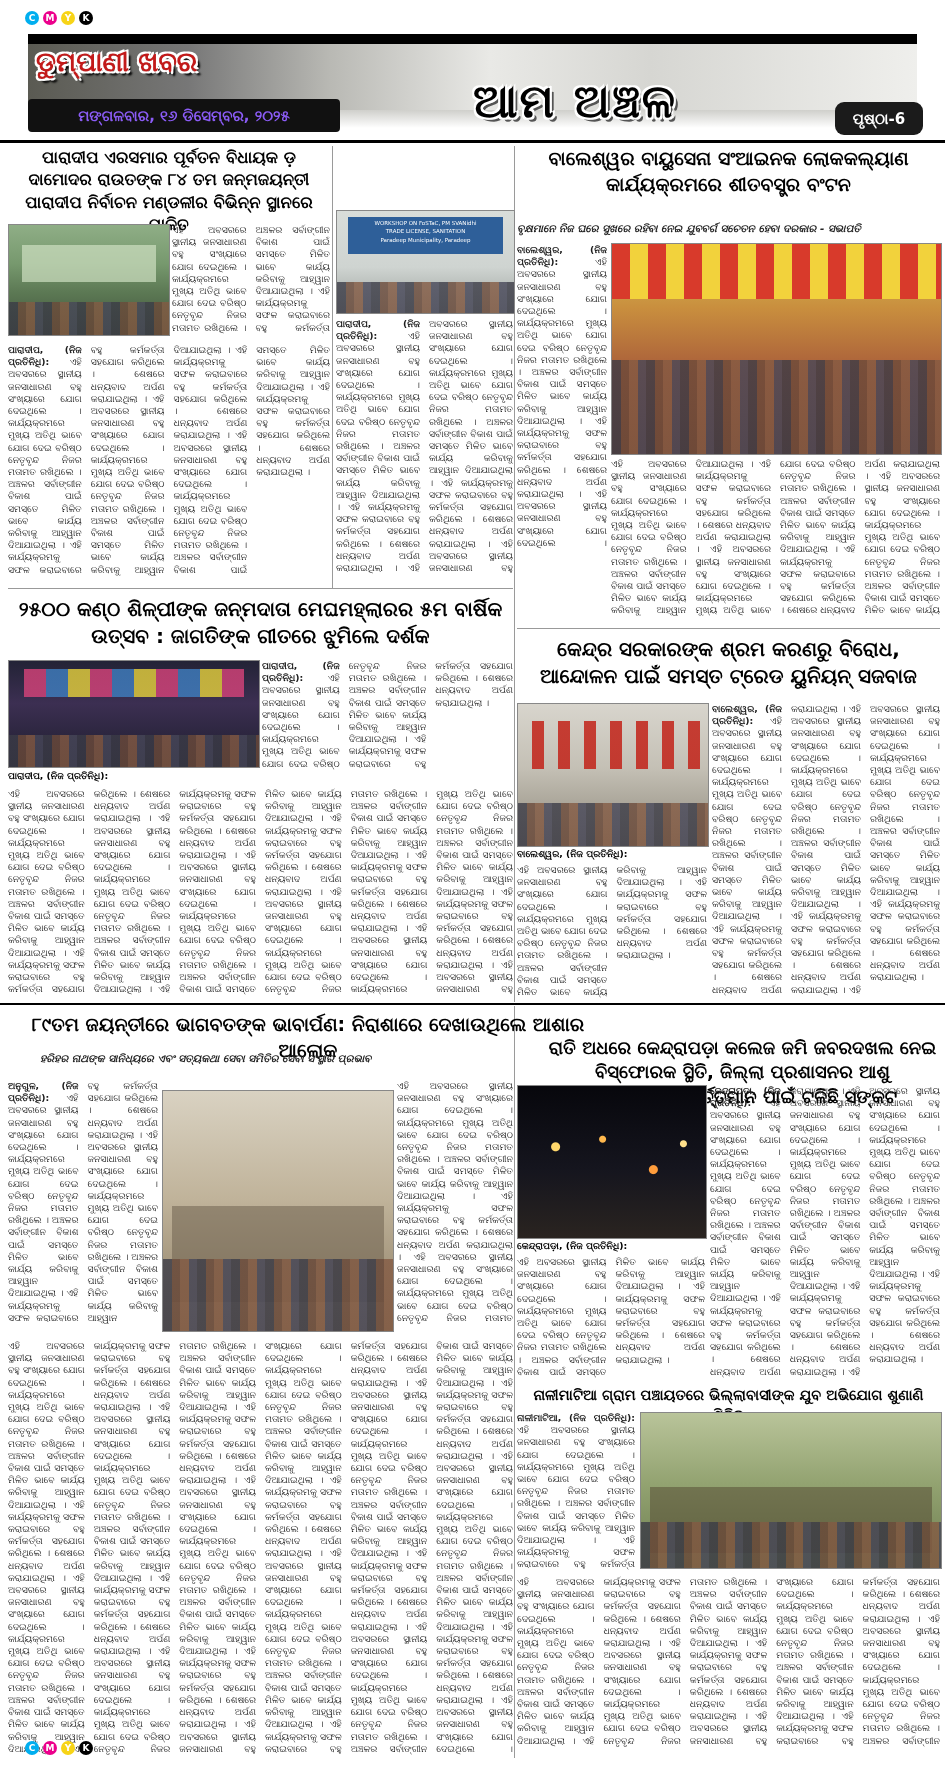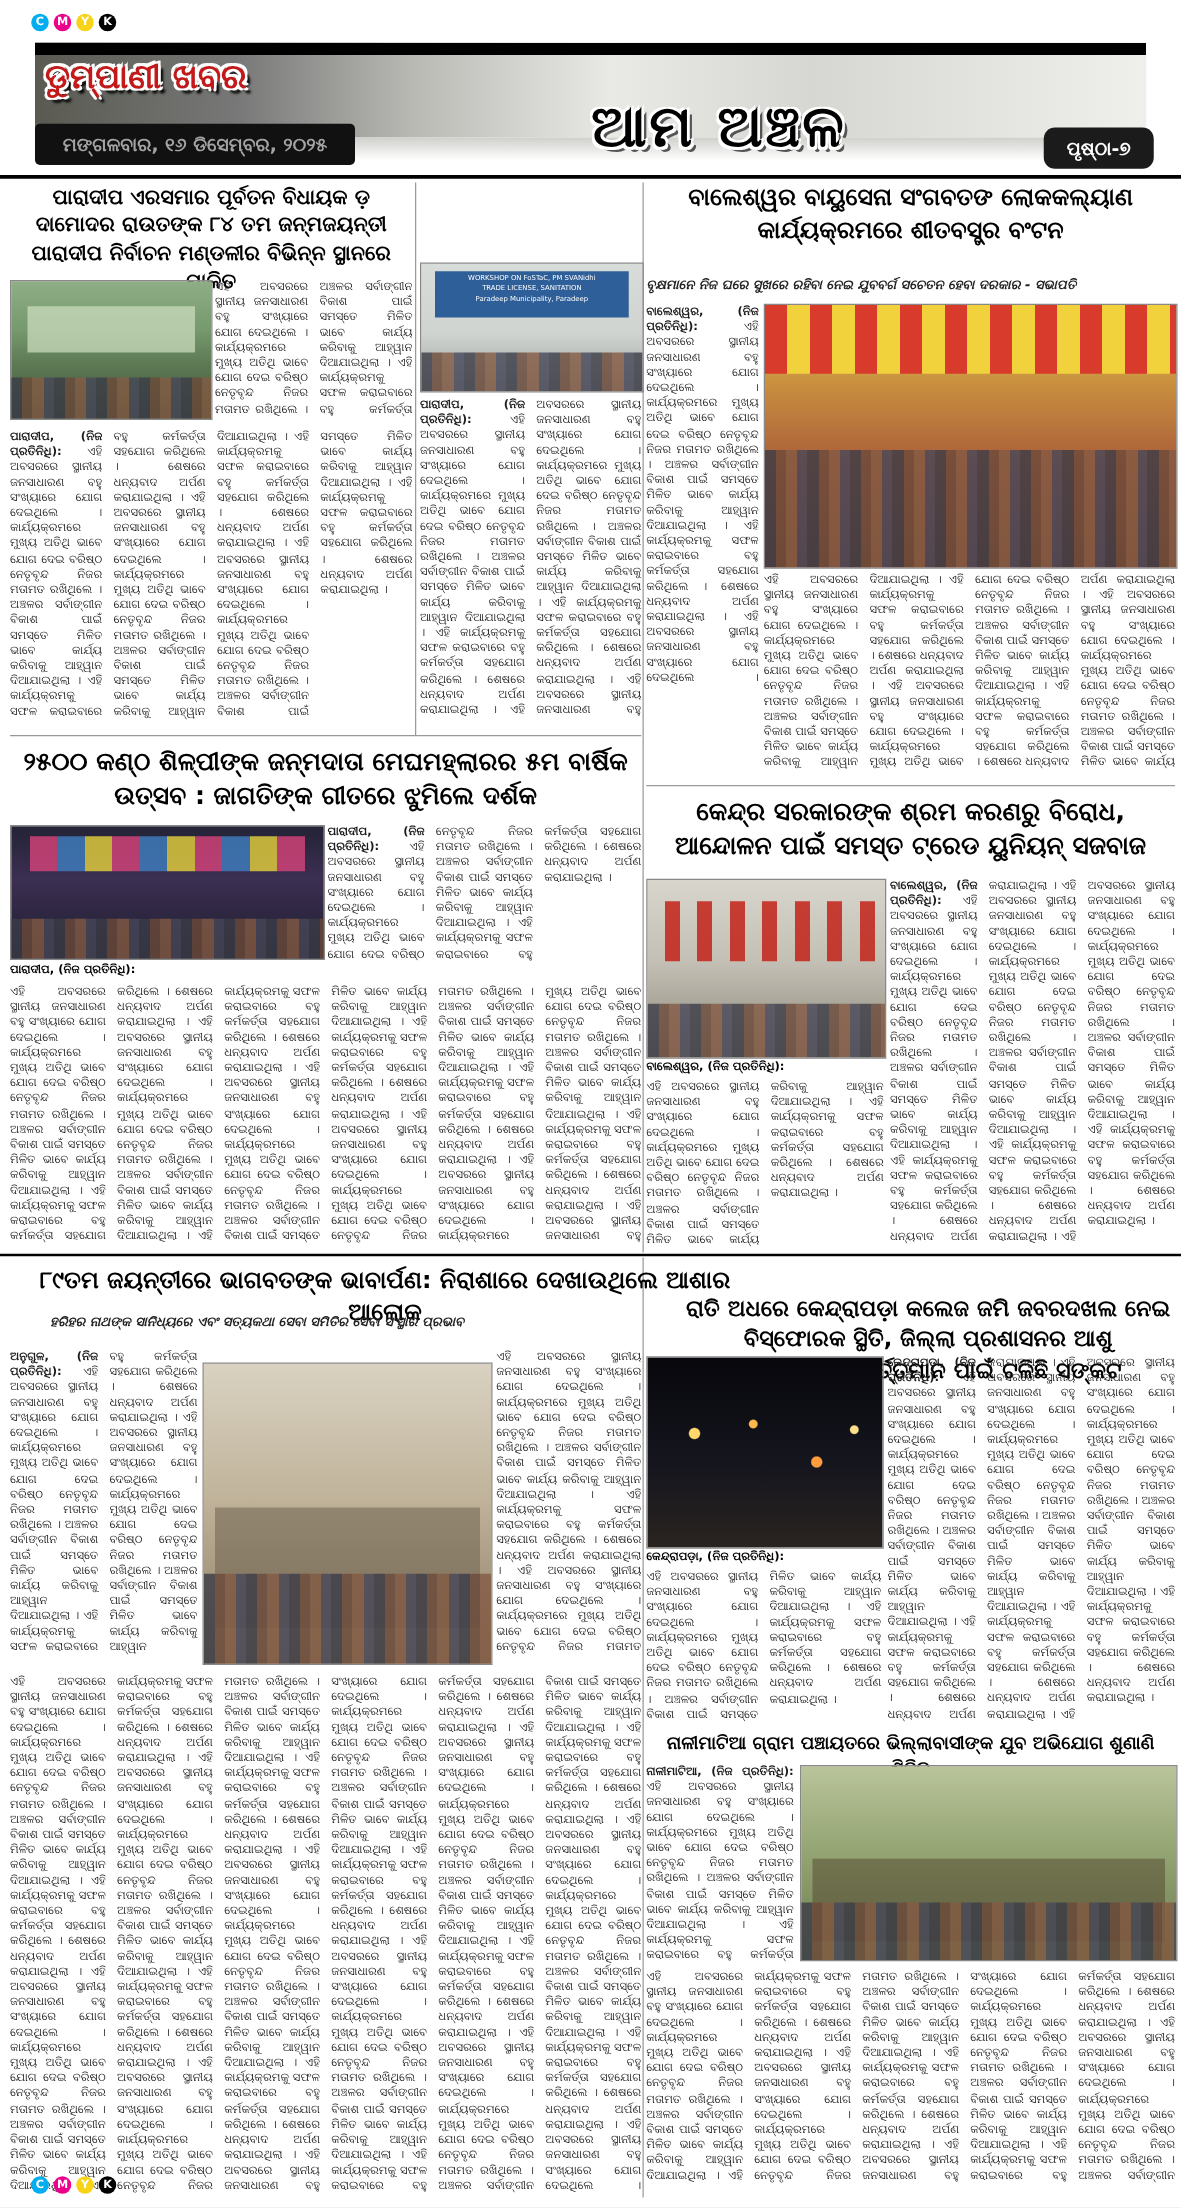--- a/index.html
+++ b/index.html
@@ -10,22 +10,22 @@
   .mark{width:14px;height:14px;border-radius:50%;color:#fff;font-size:9px;font-weight:bold;
         display:flex;align-items:center;justify-content:center;line-height:1;}
   
   .banner{position:absolute;left:28px;top:34px;width:889px;height:76px;
           background:linear-gradient(90deg,#5a5a52 0%,#777 18%,#b9b9b4 34%,#e9e9e6 52%,#d6d6d2 70%,#efefec 100%);
           box-shadow:inset 0 10px 0 #000;}
   .banner:after{content:"";position:absolute;left:0;right:0;bottom:-18px;height:18px;
           background:linear-gradient(180deg,#cfcfcb,#ffffff);}
   .logo{position:absolute;left:36px;top:46px;font-size:27px;font-weight:800;color:#c21a1a;
         text-shadow:-2px -2px 0 #fff,2px -2px 0 #fff,-2px 2px 0 #fff,2px 2px 0 #fff,4px 4px 2px #000;}
-  .datebar{position:absolute;left:28px;top:99px;width:256px;height:33px;background:#111;border-radius:4px;
-        color:#a3a3a3;font-size:15px;font-weight:bold;display:flex;align-items:center;justify-content:center;}
+  .datebar{position:absolute;left:28px;top:99px;width:312px;height:33px;background:#111;border-radius:4px;
+        color:#8b5cf6;font-size:15px;font-weight:bold;display:flex;align-items:center;justify-content:center;}
   .pagetitle{position:absolute;left:440px;top:74px;width:270px;text-align:center;font-size:46px;font-weight:800;
         color:#000;letter-spacing:2px;text-shadow:-2px -2px 0 #fff,2px -2px 0 #fff,-2px 2px 0 #fff,2px 2px 0 #fff,4px 4px 0 #555;}
   .pagebadge{position:absolute;right:22px;top:102px;width:88px;height:33px;background:#1b1b1b;border-radius:9px;
         color:#fff;font-size:15px;font-weight:bold;display:flex;align-items:center;justify-content:center;}
   
   .hline{position:absolute;background:#000;}
   .vline{position:absolute;background:#9a9a9a;width:1px;}
   
   .hl{position:absolute;font-weight:800;text-align:center;color:#000;line-height:1.35;}
   .subhl{position:absolute;font-weight:bold;font-style:italic;text-align:left;font-size:10.5px;color:#222;}
@@ -69,21 +69,21 @@
     <div class="mark" style="background:#00aeef;">C</div>
     <div class="mark" style="background:#ec008c;">M</div>
     <div class="mark" style="background:#f7d417;">Y</div>
     <div class="mark" style="background:#000;">K</div>
   </div>
 
   <div class="banner"></div>
   <div class="logo">ଡୁମ୍ପାଣୀ ଖବର</div>
   <div class="datebar">ମଙ୍ଗଳବାର, ୧୬ ଡିସେମ୍ବର, ୨୦୨୫</div>
   <div class="pagetitle">ଆମ ଅଞ୍ଚଳ</div>
-  <div class="pagebadge">ପୃଷ୍ଠା-୭</div>
+  <div class="pagebadge">ପୃଷ୍ଠା-6</div>
   <div class="hline" style="left:0;top:140px;width:945px;height:3px;"></div>
 
   <div class="vline" style="left:332px;top:146px;height:442px;"></div>
   <div class="vline" style="left:514px;top:146px;height:856px;"></div>
   <div class="hline" style="left:8px;top:588px;width:505px;height:1px;background:#999;"></div>
   <div class="hline" style="left:517px;top:628px;width:423px;height:1px;background:#999;"></div>
   <div class="hline" style="left:0;top:1003px;width:945px;height:2px;"></div>
   <div class="vline" style="left:514px;top:1006px;height:752px;"></div>
 
   <div class="hl" style="left:8px;top:147px;width:322px;font-size:16.5px;">ପାରାଦୀପ ଏରସମାର ପୂର୍ବତନ ବିଧାୟକ ଡ଼ ଦାମୋଦର ରାଉତଙ୍କ ୮୪ ତମ ଜନ୍ମଜୟନ୍ତୀ ପାରାଦୀପ ନିର୍ବାଚନ ମଣ୍ଡଳୀର ବିଭିନ୍ନ ସ୍ଥାନରେ ପାଳିତ</div>
@@ -119,21 +119,21 @@
   </div>
   <div class="caption" style="left:8px;top:770px;width:250px;height:13px;">ପାରାଦୀପ, (ନିଜ ପ୍ରତିନିଧି):</div>
   <div class="body" style="left:262px;top:660px;width:251px;height:122px;column-count:3;">
     <b class="dl">ପାରାଦୀପ, (ନିଜ ପ୍ରତିନିଧି):</b>
     <span> ଏହି ଅବସରରେ ସ୍ଥାନୀୟ ଜନସାଧାରଣ ବହୁ ସଂଖ୍ୟାରେ ଯୋଗ ଦେଇଥିଲେ । କାର୍ଯ୍ୟକ୍ରମରେ ମୁଖ୍ୟ ଅତିଥି ଭାବେ ଯୋଗ ଦେଇ ବରିଷ୍ଠ ନେତୃବୃନ୍ଦ ନିଜର ମତାମତ ରଖିଥିଲେ । ଅଞ୍ଚଳର ସର୍ବାଙ୍ଗୀନ ବିକାଶ ପାଇଁ ସମସ୍ତେ ମିଳିତ ଭାବେ କାର୍ଯ୍ୟ କରିବାକୁ ଆହ୍ୱାନ ଦିଆଯାଇଥିଲା । ଏହି କାର୍ଯ୍ୟକ୍ରମକୁ ସଫଳ କରାଇବାରେ ବହୁ କର୍ମକର୍ତ୍ତା ସହଯୋଗ କରିଥିଲେ । ଶେଷରେ ଧନ୍ୟବାଦ ଅର୍ପଣ କରାଯାଇଥିଲା । </span>
   </div>
   <div class="body" style="left:8px;top:788px;width:505px;height:212px;column-count:6;">
     <span> ଏହି ଅବସରରେ ସ୍ଥାନୀୟ ଜନସାଧାରଣ ବହୁ ସଂଖ୍ୟାରେ ଯୋଗ ଦେଇଥିଲେ । କାର୍ଯ୍ୟକ୍ରମରେ ମୁଖ୍ୟ ଅତିଥି ଭାବେ ଯୋଗ ଦେଇ ବରିଷ୍ଠ ନେତୃବୃନ୍ଦ ନିଜର ମତାମତ ରଖିଥିଲେ । ଅଞ୍ଚଳର ସର୍ବାଙ୍ଗୀନ ବିକାଶ ପାଇଁ ସମସ୍ତେ ମିଳିତ ଭାବେ କାର୍ଯ୍ୟ କରିବାକୁ ଆହ୍ୱାନ ଦିଆଯାଇଥିଲା । ଏହି କାର୍ଯ୍ୟକ୍ରମକୁ ସଫଳ କରାଇବାରେ ବହୁ କର୍ମକର୍ତ୍ତା ସହଯୋଗ କରିଥିଲେ । ଶେଷରେ ଧନ୍ୟବାଦ ଅର୍ପଣ କରାଯାଇଥିଲା । ଏହି ଅବସରରେ ସ୍ଥାନୀୟ ଜନସାଧାରଣ ବହୁ ସଂଖ୍ୟାରେ ଯୋଗ ଦେଇଥିଲେ । କାର୍ଯ୍ୟକ୍ରମରେ ମୁଖ୍ୟ ଅତିଥି ଭାବେ ଯୋଗ ଦେଇ ବରିଷ୍ଠ ନେତୃବୃନ୍ଦ ନିଜର ମତାମତ ରଖିଥିଲେ । ଅଞ୍ଚଳର ସର୍ବାଙ୍ଗୀନ ବିକାଶ ପାଇଁ ସମସ୍ତେ ମିଳିତ ଭାବେ କାର୍ଯ୍ୟ କରିବାକୁ ଆହ୍ୱାନ ଦିଆଯାଇଥିଲା । ଏହି କାର୍ଯ୍ୟକ୍ରମକୁ ସଫଳ କରାଇବାରେ ବହୁ କର୍ମକର୍ତ୍ତା ସହଯୋଗ କରିଥିଲେ । ଶେଷରେ ଧନ୍ୟବାଦ ଅର୍ପଣ କରାଯାଇଥିଲା । ଏହି ଅବସରରେ ସ୍ଥାନୀୟ ଜନସାଧାରଣ ବହୁ ସଂଖ୍ୟାରେ ଯୋଗ ଦେଇଥିଲେ । କାର୍ଯ୍ୟକ୍ରମରେ ମୁଖ୍ୟ ଅତିଥି ଭାବେ ଯୋଗ ଦେଇ ବରିଷ୍ଠ ନେତୃବୃନ୍ଦ ନିଜର ମତାମତ ରଖିଥିଲେ । ଅଞ୍ଚଳର ସର୍ବାଙ୍ଗୀନ ବିକାଶ ପାଇଁ ସମସ୍ତେ ମିଳିତ ଭାବେ କାର୍ଯ୍ୟ କରିବାକୁ ଆହ୍ୱାନ ଦିଆଯାଇଥିଲା । ଏହି କାର୍ଯ୍ୟକ୍ରମକୁ ସଫଳ କରାଇବାରେ ବହୁ କର୍ମକର୍ତ୍ତା ସହଯୋଗ କରିଥିଲେ । ଶେଷରେ ଧନ୍ୟବାଦ ଅର୍ପଣ କରାଯାଇଥିଲା । ଏହି ଅବସରରେ ସ୍ଥାନୀୟ ଜନସାଧାରଣ ବହୁ ସଂଖ୍ୟାରେ ଯୋଗ ଦେଇଥିଲେ । କାର୍ଯ୍ୟକ୍ରମରେ ମୁଖ୍ୟ ଅତିଥି ଭାବେ ଯୋଗ ଦେଇ ବରିଷ୍ଠ ନେତୃବୃନ୍ଦ ନିଜର ମତାମତ ରଖିଥିଲେ । ଅଞ୍ଚଳର ସର୍ବାଙ୍ଗୀନ ବିକାଶ ପାଇଁ ସମସ୍ତେ ମିଳିତ ଭାବେ କାର୍ଯ୍ୟ କରିବାକୁ ଆହ୍ୱାନ ଦିଆଯାଇଥିଲା । ଏହି କାର୍ଯ୍ୟକ୍ରମକୁ ସଫଳ କରାଇବାରେ ବହୁ କର୍ମକର୍ତ୍ତା ସହଯୋଗ କରିଥିଲେ । ଶେଷରେ ଧନ୍ୟବାଦ ଅର୍ପଣ କରାଯାଇଥିଲା । ଏହି ଅବସରରେ ସ୍ଥାନୀୟ ଜନସାଧାରଣ ବହୁ ସଂଖ୍ୟାରେ ଯୋଗ ଦେଇଥିଲେ । କାର୍ଯ୍ୟକ୍ରମରେ ମୁଖ୍ୟ ଅତିଥି ଭାବେ ଯୋଗ ଦେଇ ବରିଷ୍ଠ ନେତୃବୃନ୍ଦ ନିଜର ମତାମତ ରଖିଥିଲେ । ଅଞ୍ଚଳର ସର୍ବାଙ୍ଗୀନ ବିକାଶ ପାଇଁ ସମସ୍ତେ ମିଳିତ ଭାବେ କାର୍ଯ୍ୟ କରିବାକୁ ଆହ୍ୱାନ ଦିଆଯାଇଥିଲା । ଏହି କାର୍ଯ୍ୟକ୍ରମକୁ ସଫଳ କରାଇବାରେ ବହୁ କର୍ମକର୍ତ୍ତା ସହଯୋଗ କରିଥିଲେ । ଶେଷରେ ଧନ୍ୟବାଦ ଅର୍ପଣ କରାଯାଇଥିଲା । ଏହି ଅବସରରେ ସ୍ଥାନୀୟ ଜନସାଧାରଣ ବହୁ ସଂଖ୍ୟାରେ ଯୋଗ ଦେଇଥିଲେ । କାର୍ଯ୍ୟକ୍ରମରେ ମୁଖ୍ୟ ଅତିଥି ଭାବେ ଯୋଗ ଦେଇ ବରିଷ୍ଠ ନେତୃବୃନ୍ଦ ନିଜର ମତାମତ ରଖିଥିଲେ । ଅଞ୍ଚଳର ସର୍ବାଙ୍ଗୀନ ବିକାଶ ପାଇଁ ସମସ୍ତେ ମିଳିତ ଭାବେ କାର୍ଯ୍ୟ କରିବାକୁ ଆହ୍ୱାନ ଦିଆଯାଇଥିଲା । ଏହି କାର୍ଯ୍ୟକ୍ରମକୁ ସଫଳ କରାଇବାରେ ବହୁ କର୍ମକର୍ତ୍ତା ସହଯୋଗ କରିଥିଲେ । ଶେଷରେ ଧନ୍ୟବାଦ ଅର୍ପଣ କରାଯାଇଥିଲା । </span>
   </div>
 
-  <div class="hl" style="left:517px;top:146px;width:423px;font-size:19px;">ବାଲେଶ୍ୱର ବାୟୁସେନା ସଂଗବତଙ ଲୋକକଲ୍ୟାଣ କାର୍ଯ୍ୟକ୍ରମରେ ଶୀତବସ୍ତ୍ର ବଂଟନ</div>
+  <div class="hl" style="left:517px;top:146px;width:423px;font-size:19px;">ବାଲେଶ୍ୱର ବାୟୁସେନା ସଂଆଇନକ ଲୋକକଲ୍ୟାଣ କାର୍ଯ୍ୟକ୍ରମରେ ଶୀତବସ୍ତ୍ର ବଂଟନ</div>
   <div class="subhl" style="left:517px;top:222px;width:423px;">ବୃକ୍ଷମାନେ ନିଜ ଘରେ ସୁଖରେ ରହିବା ନେଇ ଯୁବବର୍ଗ ସଚେତନ ହେବା ଦରକାର - ସଭାପତି</div>
   <div class="body" style="left:517px;top:244px;width:90px;height:312px;column-count:1;">
     <b class="dl">ବାଲେଶ୍ୱର, (ନିଜ ପ୍ରତିନିଧି):</b>
     <span> ଏହି ଅବସରରେ ସ୍ଥାନୀୟ ଜନସାଧାରଣ ବହୁ ସଂଖ୍ୟାରେ ଯୋଗ ଦେଇଥିଲେ । କାର୍ଯ୍ୟକ୍ରମରେ ମୁଖ୍ୟ ଅତିଥି ଭାବେ ଯୋଗ ଦେଇ ବରିଷ୍ଠ ନେତୃବୃନ୍ଦ ନିଜର ମତାମତ ରଖିଥିଲେ । ଅଞ୍ଚଳର ସର୍ବାଙ୍ଗୀନ ବିକାଶ ପାଇଁ ସମସ୍ତେ ମିଳିତ ଭାବେ କାର୍ଯ୍ୟ କରିବାକୁ ଆହ୍ୱାନ ଦିଆଯାଇଥିଲା । ଏହି କାର୍ଯ୍ୟକ୍ରମକୁ ସଫଳ କରାଇବାରେ ବହୁ କର୍ମକର୍ତ୍ତା ସହଯୋଗ କରିଥିଲେ । ଶେଷରେ ଧନ୍ୟବାଦ ଅର୍ପଣ କରାଯାଇଥିଲା । ଏହି ଅବସରରେ ସ୍ଥାନୀୟ ଜନସାଧାରଣ ବହୁ ସଂଖ୍ୟାରେ ଯୋଗ ଦେଇଥିଲେ । କାର୍ଯ୍ୟକ୍ରମରେ ମୁଖ୍ୟ ଅତିଥି ଭାବେ ଯୋଗ ଦେଇ ବରିଷ୍ଠ ନେତୃବୃନ୍ଦ ନିଜର ମତାମତ ରଖିଥିଲେ । ଅଞ୍ଚଳର ସର୍ବାଙ୍ଗୀନ ବିକାଶ ପାଇଁ ସମସ୍ତେ ମିଳିତ ଭାବେ କାର୍ଯ୍ୟ କରିବାକୁ ଆହ୍ୱାନ ଦିଆଯାଇଥିଲା । ଏହି କାର୍ଯ୍ୟକ୍ରମକୁ ସଫଳ କରାଇବାରେ ବହୁ କର୍ମକର୍ତ୍ତା ସହଯୋଗ କରିଥିଲେ । ଶେଷରେ ଧନ୍ୟବାଦ ଅର୍ପଣ କରାଯାଇଥିଲା । </span>
   </div>
   <div class="photo ph-d" style="left:611px;top:243px;width:329px;height:210px;">
     <div class="drape"></div>
     <div class="people" style="height:45%;"></div>
   </div>
   <div class="body" style="left:611px;top:458px;width:329px;height:166px;column-count:4;">

